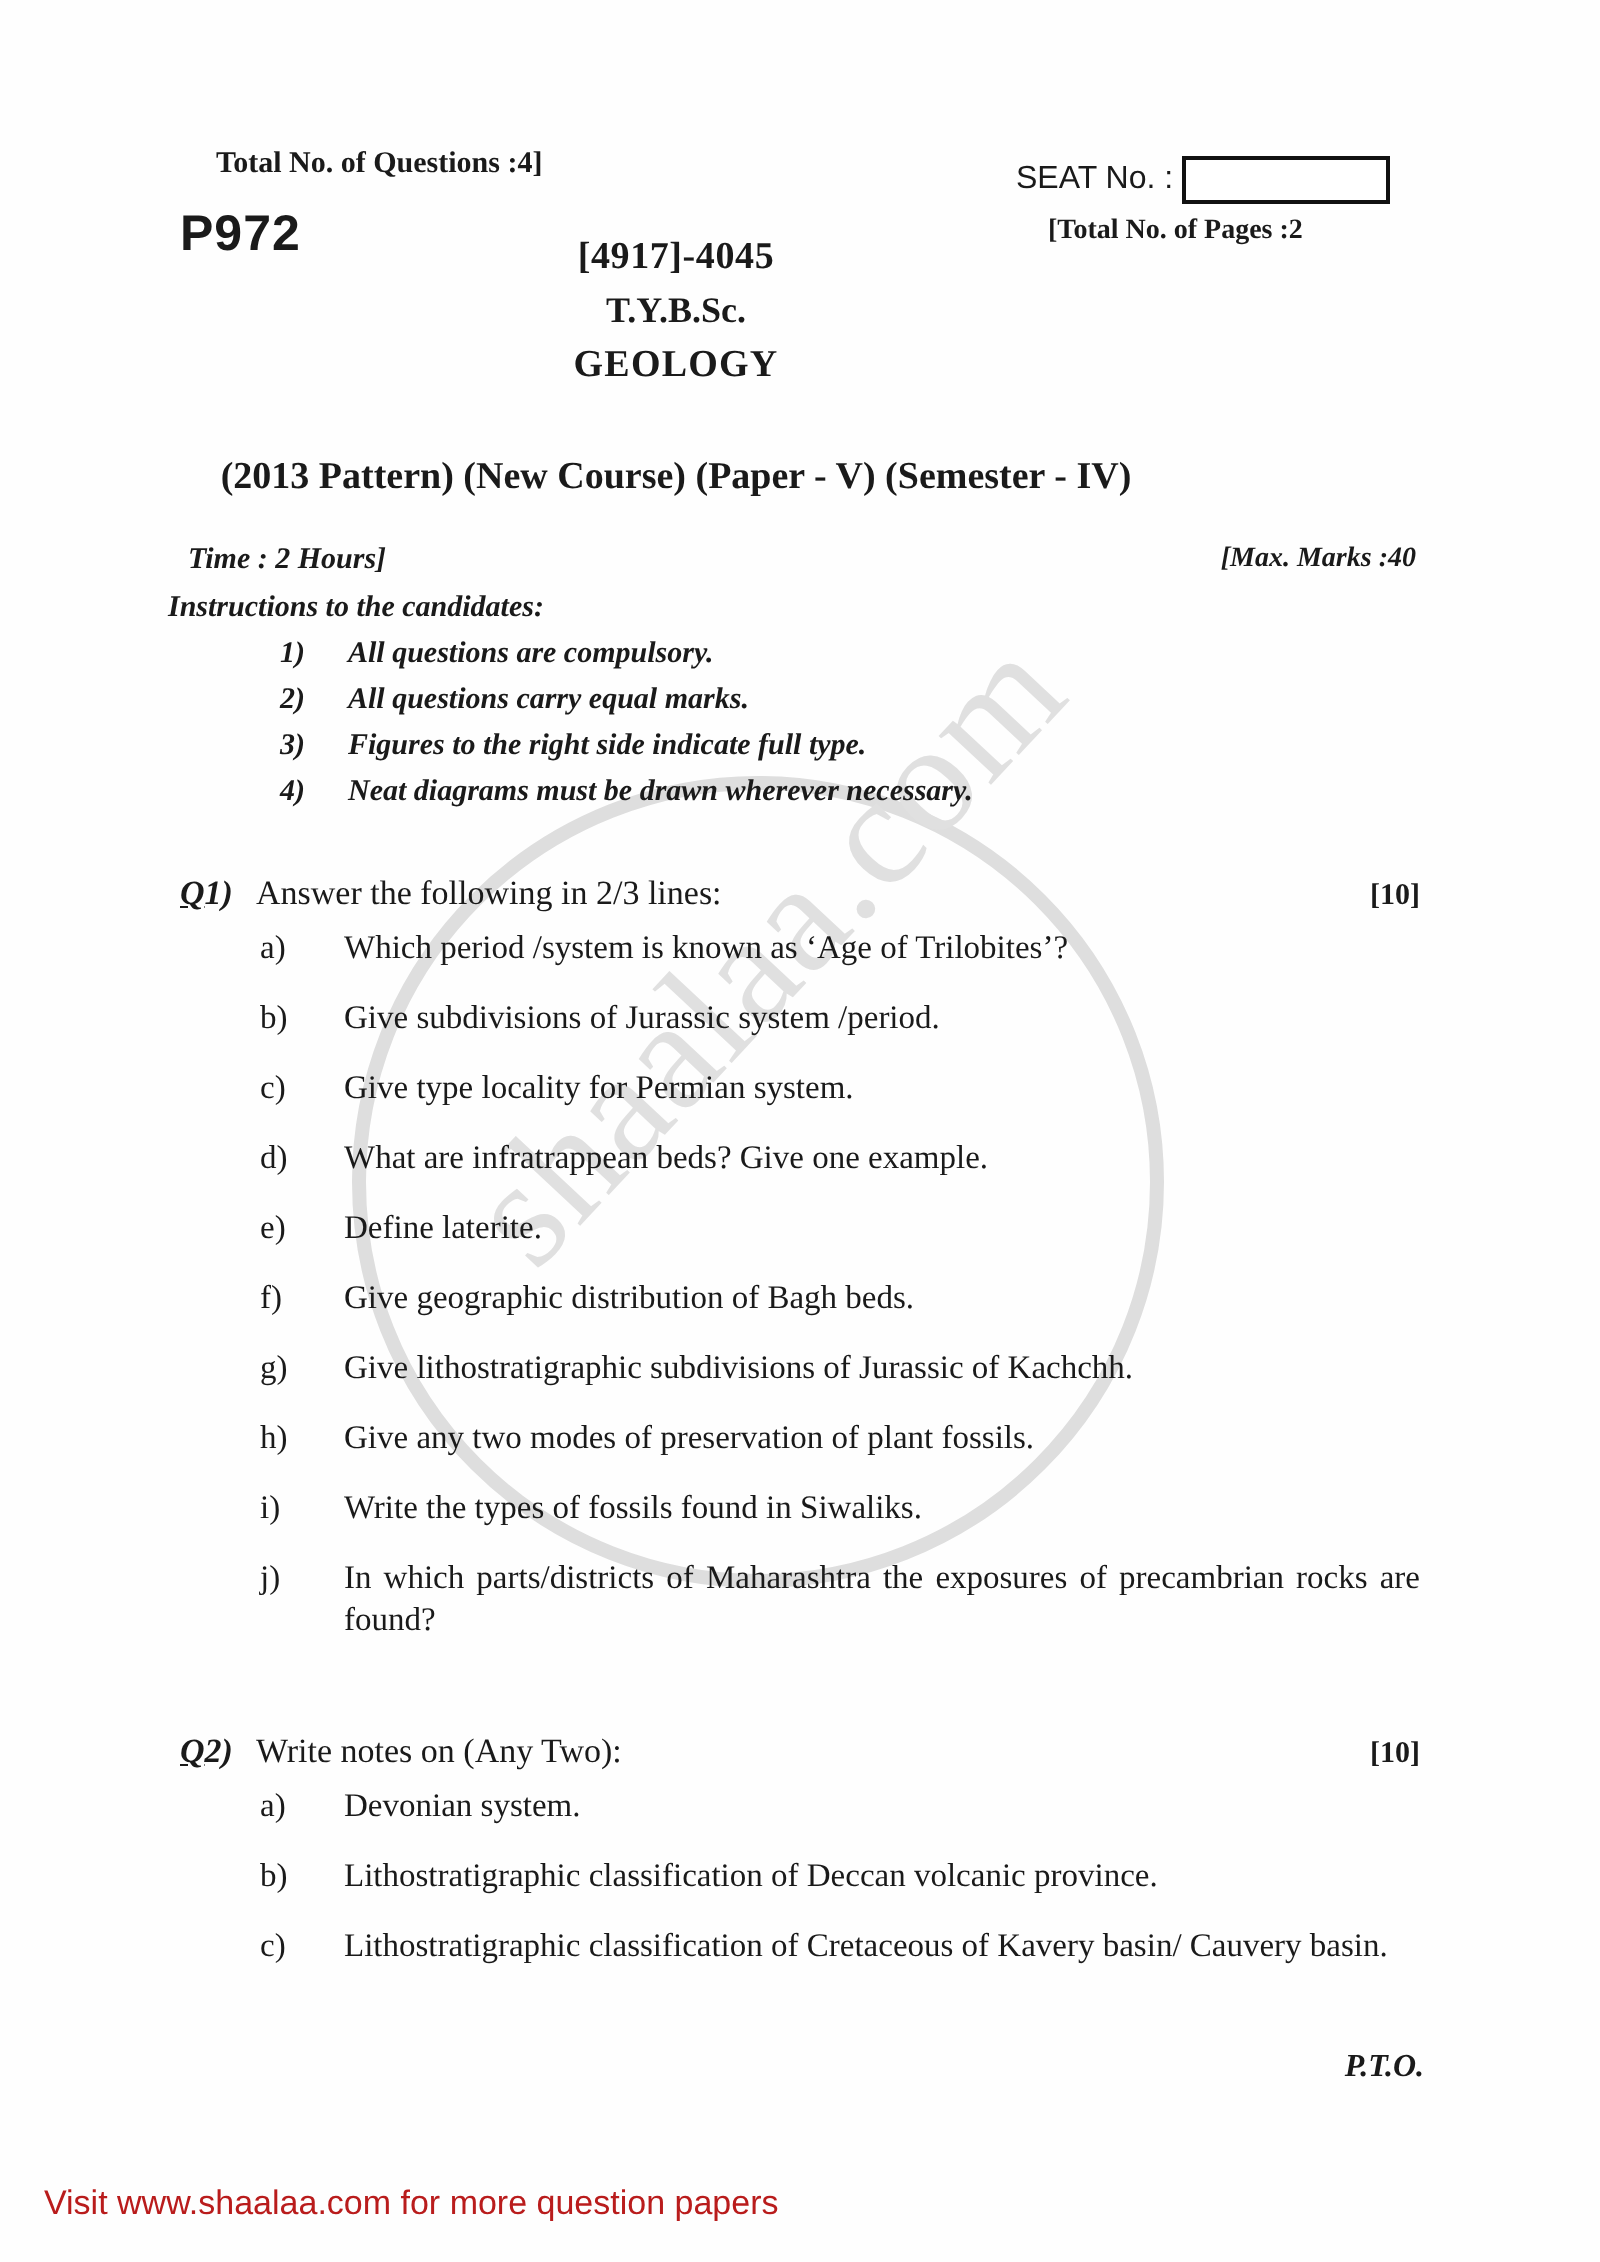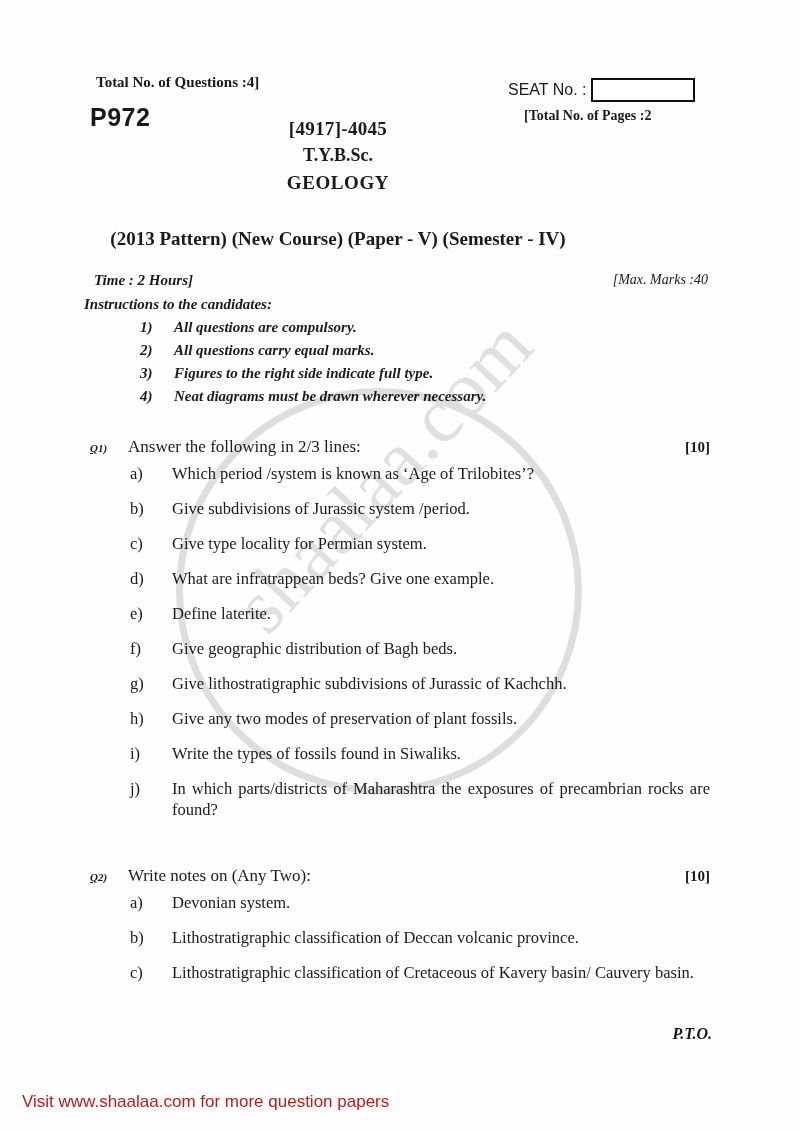--- a/index.html
+++ b/index.html
@@ -65,21 +65,21 @@
     position: absolute;
     left: 0; top: 0;
     width: 800px;
     height: 1131px;
     z-index: 2;
   }
 
   
   .hdr-total-q {
     position: absolute;
-    left: 96px;
+    left: 108px;
     top: 74px;
     font-family: "Liberation Serif", serif;
     font-weight: bold;
     font-size: 15px;
     white-space: nowrap;
   }
   .hdr-code {
     position: absolute;
     left: 90px;
     top: 103px;
@@ -143,21 +143,21 @@
     font-weight: bold;
     font-size: 15px;
     white-space: nowrap;
   }
   .marks-line {
     position: absolute;
     right: 92px;
     top: 272px;
     font-family: "Liberation Serif", serif;
     font-style: italic;
-    font-weight: normal;
+    font-weight: bold;
     font-size: 14px;
     white-space: nowrap;
   }
   .instr-title {
     position: absolute;
     left: 84px;
     top: 296px;
     font-family: "Liberation Serif", serif;
     font-style: italic;
     font-weight: bold;
@@ -192,21 +192,21 @@
     display: flex;
     align-items: baseline;
     padding-left: 90px;
     padding-right: 90px;
   }
   .q-num {
     flex: 0 0 38px;
     font-family: "Liberation Serif", serif;
     font-style: italic;
     font-weight: bold;
-    font-size: 11px;
+    font-size: 17px;
   }
   .q-num u { text-decoration: underline; }
   .q-title {
     flex: 1;
     font-family: "Liberation Serif", serif;
     font-size: 17px;
   }
   .q-marks {
     flex: 0 0 auto;
     font-family: "Liberation Serif", serif;

